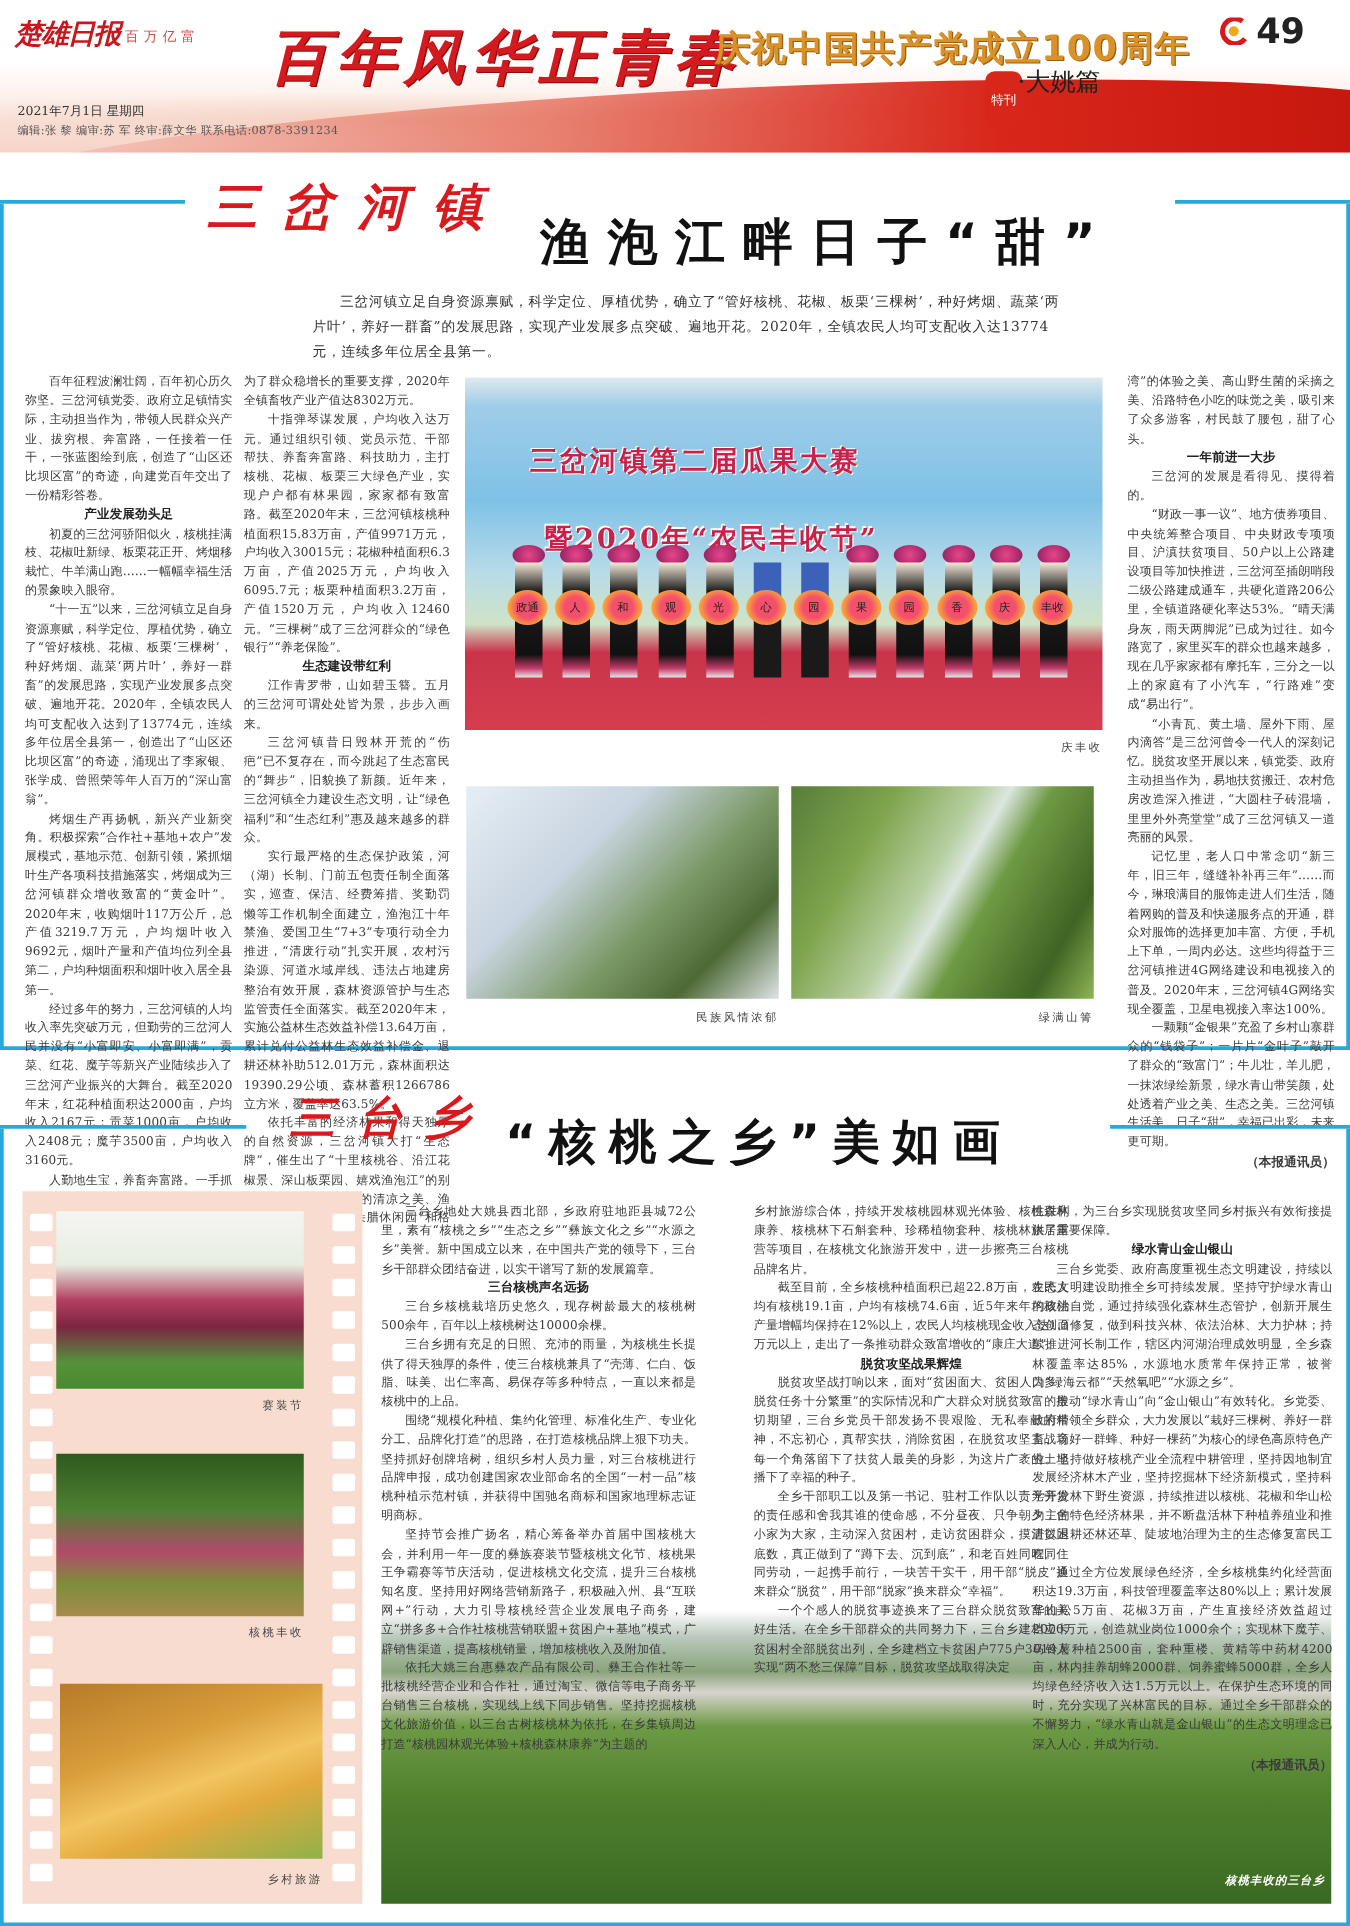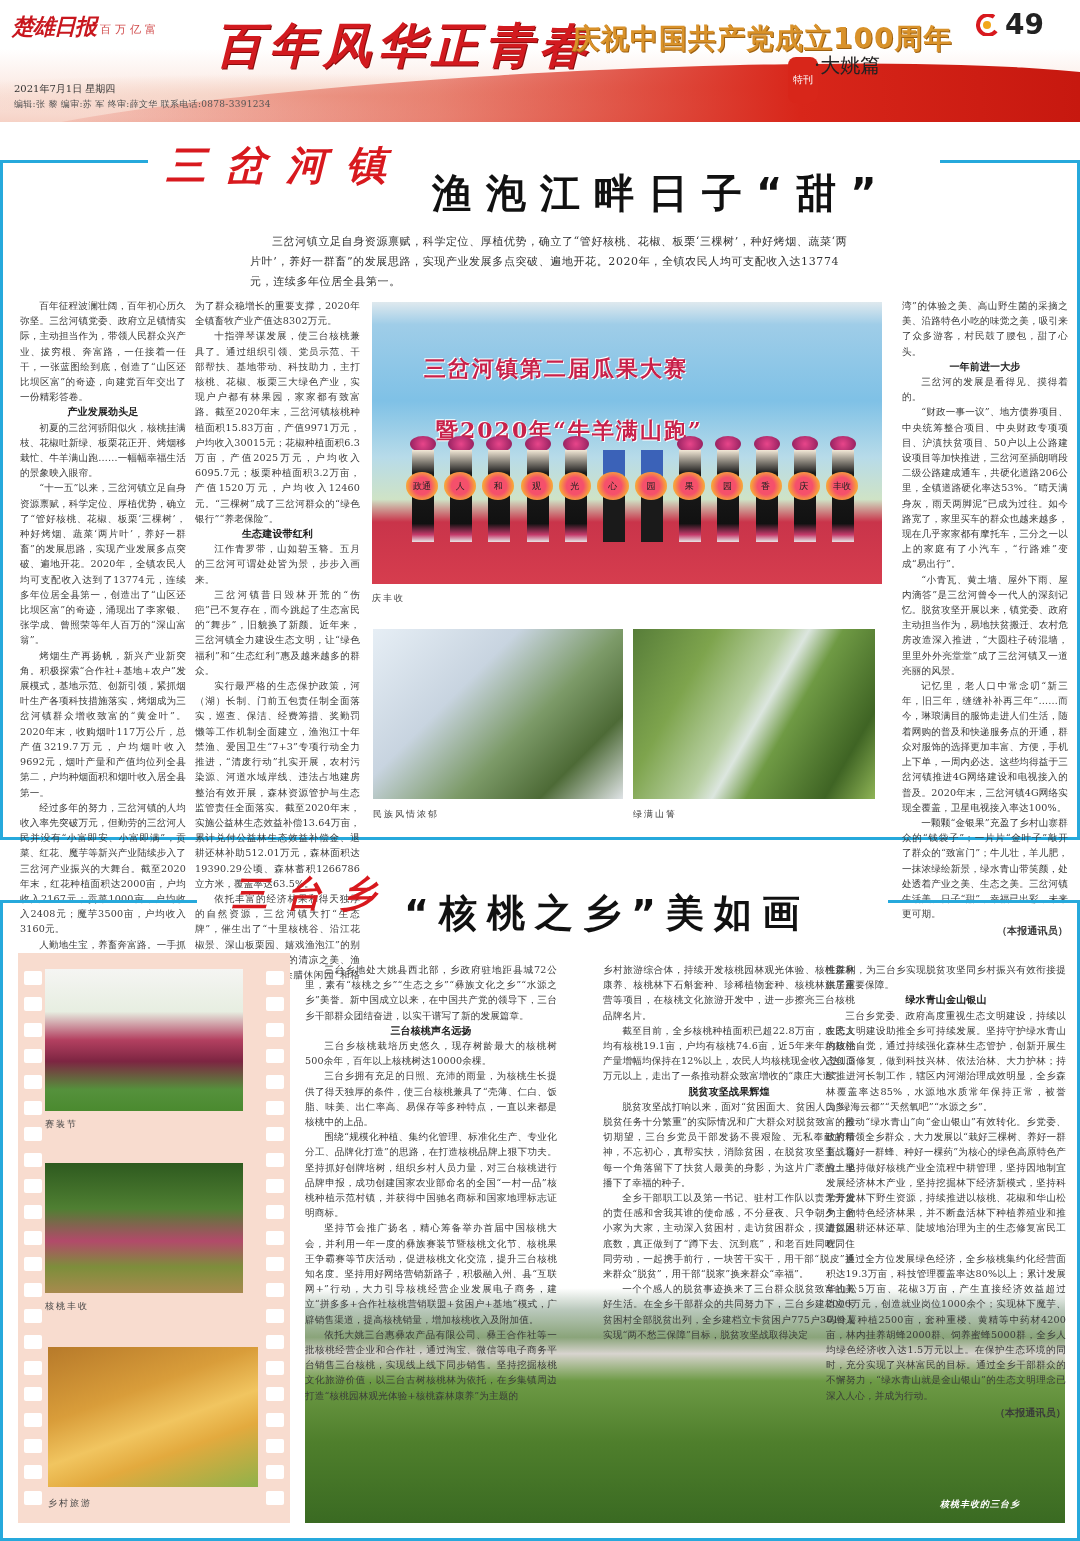--- a/index.html
+++ b/index.html
@@ -35,21 +35,21 @@
 .sec-head{position:absolute;font-size:40px;font-weight:bold;color:#111;letter-spacing:14px;font-family:"DejaVu Sans","Liberation Sans",sans-serif}
 
 .lede{position:absolute;font-size:11px;line-height:20px;color:#333;text-indent:2em;letter-spacing:.6px}
 
 .col{position:absolute;font-size:9.6px;line-height:15.2px;color:#3a3a3a;text-align:justify;letter-spacing:.15px}
 .col p{text-indent:2em}
 .col h4{text-align:center;font-size:10px;font-weight:bold;color:#222;font-family:"DejaVu Sans","Liberation Sans",sans-serif;line-height:15.2px}
 .col .byline{text-align:right;font-weight:bold;font-family:"DejaVu Sans",sans-serif;font-size:10px;margin-top:2px}
 
 .photo{position:absolute;overflow:hidden}
-.caption{position:absolute;font-size:9px;color:#444;text-align:left;letter-spacing:2px}
+.caption{position:absolute;font-size:9px;color:#444;text-align:right;letter-spacing:2px}
 
 
 .ph-stage{background:linear-gradient(180deg,#dfe9ee 0%,#9fcde8 8%,#7fc1e6 35%,#b7dbe9 55%,#cfe3c6 70%,#c9344a 78%,#d63d4e 100%)}
 .banner-line1{position:absolute;left:52px;top:52px;font-size:22px;font-weight:bold;color:#c8214a;letter-spacing:2px;text-shadow:1px 1px 0 #fff,-1px -1px 0 #fff}
 .banner-line2{position:absolute;left:64px;top:114px;font-size:22px;font-weight:bold;color:#c8214a;letter-spacing:2px;text-shadow:1px 1px 0 #fff,-1px -1px 0 #fff}
 .dancers{position:absolute;left:36px;top:124px;width:450px;height:120px;display:flex;justify-content:space-between;align-items:flex-end}
 .dancer{width:30px;height:110px;position:relative}
 .dancer .hat{position:absolute;top:0;left:2px;width:26px;height:16px;border-radius:50%;background:radial-gradient(circle,#e8458a,#8a1d5b)}
 .dancer .body{position:absolute;top:14px;left:4px;width:22px;height:92px;background:linear-gradient(180deg,#f2e8d6 0%,#1c1c1c 25%,#111 80%,#c43a6a 92%,#e6e6e6 100%)}
 .dancer .sign{position:absolute;top:36px;left:-2px;width:32px;height:28px;border-radius:50%;background:radial-gradient(circle,#f5506b 40%,#f7a23a 70%);}
@@ -100,41 +100,41 @@
       <p>百年征程波澜壮阔，百年初心历久弥坚。三岔河镇党委、政府立足镇情实际，主动担当作为，带领人民群众兴产业、拔穷根、奔富路，一任接着一任干，一张蓝图绘到底，创造了“山区还比坝区富”的奇迹，向建党百年交出了一份精彩答卷。</p>
       <h4>产业发展劲头足</h4>
       <p>初夏的三岔河骄阳似火，核桃挂满枝、花椒吐新绿、板栗花正开、烤烟移栽忙、牛羊满山跑……一幅幅幸福生活的景象映入眼帘。</p>
       <p>“十一五”以来，三岔河镇立足自身资源禀赋，科学定位、厚植优势，确立了“管好核桃、花椒、板栗‘三棵树’，种好烤烟、蔬菜‘两片叶’，养好一群畜”的发展思路，实现产业发展多点突破、遍地开花。2020年，全镇农民人均可支配收入达到了13774元，连续多年位居全县第一，创造出了“山区还比坝区富”的奇迹，涌现出了李家银、张学成、曾照荣等年人百万的“深山富翁”。</p>
       <p>烤烟生产再扬帆，新兴产业新突角。积极探索“合作社+基地+农户”发展模式，基地示范、创新引领，紧抓烟叶生产各项科技措施落实，烤烟成为三岔河镇群众增收致富的“黄金叶”。2020年末，收购烟叶117万公斤，总产值3219.7万元，户均烟叶收入9692元，烟叶产量和产值均位列全县第二，户均种烟面积和烟叶收入居全县第一。</p>
       <p>经过多年的努力，三岔河镇的人均收入率先突破万元，但勤劳的三岔河人民并没有“小富即安、小富即满”，贡菜、红花、魔芋等新兴产业陆续步入了三岔河产业振兴的大舞台。截至2020年末，红花种植面积达2000亩，户均收入2167元；贡菜1000亩，户均收入2408元；魔芋3500亩，户均收入3160元。</p>
       <p>人勤地生宝，养畜奔富路。一手抓科技帮扶，政策引导，动物疫病防控有力有序，生猪产业实现逆势增长，成</p>
     </div>
   <div class="col" id="s1c2" style="left:195px;top:298px;width:165px;">
       <p style="text-indent: 0px;">为了群众稳增长的重要支撑，2020年全镇畜牧产业产值达8302万元。</p>
-      <p>十指弹琴谋发展，使三台核桃兼具了。通过组织引领、党员示范、干部帮扶、基地带动、科技助力，主打核桃、花椒、板栗三大绿色产业，实现户户都有林果园，家家都有致富路。截至2020年末，三岔河镇核桃种植面积15.83万亩，产值9971万元，户均收入30015元；花椒种植面积6.3万亩，产值2025万元，户均收入6095.7元；板栗种植面积3.2万亩，产值1520万元，户均收入12460元。“三棵树”成了三岔河群众的“绿色银行”“养老保险”。</p>
+      <p>十指弹琴谋发展，户均收入达万元。通过组织引领、党员示范、干部帮扶、养畜奔富路、科技助力，主打核桃、花椒、板栗三大绿色产业，实现户户都有林果园，家家都有致富路。截至2020年末，三岔河镇核桃种植面积15.83万亩，产值9971万元，户均收入30015元；花椒种植面积6.3万亩，产值2025万元，户均收入6095.7元；板栗种植面积3.2万亩，产值1520万元，户均收入12460元。“三棵树”成了三岔河群众的“绿色银行”“养老保险”。</p>
       <h4>生态建设带红利</h4>
       <p>江作青罗带，山如碧玉簪。五月的三岔河可谓处处皆为景，步步入画来。</p>
       <p>三岔河镇昔日毁林开荒的“伤疤”已不复存在，而今跳起了生态富民的“舞步”，旧貌换了新颜。近年来，三岔河镇全力建设生态文明，让“绿色福利”和“生态红利”惠及越来越多的群众。</p>
       <p>实行最严格的生态保护政策，河（湖）长制、门前五包责任制全面落实，巡查、保洁、经费筹措、奖勤罚懒等工作机制全面建立，渔泡江十年禁渔、爱国卫生“7+3”专项行动全力推进，“清废行动”扎实开展，农村污染源、河道水域岸线、违法占地建房整治有效开展，森林资源管护与生态监管责任全面落实。截至2020年末，实施公益林生态效益补偿13.64万亩，累计兑付公益林生态效益补偿金、退耕还林补助512.01万元，森林面积达19390.29公顷、森林蓄积1266786立方米，覆盖率达63.5%。</p>
       <p>依托丰富的经济林果和得天独厚的自然资源，三岔河镇大打“生态牌”，催生出了“十里核桃谷、沿江花椒景、深山板栗园、嬉戏渔泡江”的别样乡村景致，苍玛箐的清凉之美、渔泡江的清澈之美、“朵腊休闲园”和格谷“月亮</p>
     </div>
   <div class="col" id="s1c3" style="left:902px;top:298px;width:166px;">
       <p style="text-indent: 0px;">湾”的体验之美、高山野生菌的采摘之美、沿路特色小吃的味觉之美，吸引来了众多游客，村民鼓了腰包，甜了心头。</p>
       <h4>一年前进一大步</h4>
       <p>三岔河的发展是看得见、摸得着的。</p>
       <p>“财政一事一议”、地方债券项目、中央统筹整合项目、中央财政专项项目、沪滇扶贫项目、50户以上公路建设项目等加快推进，三岔河至插朗哨段二级公路建成通车，共硬化道路206公里，全镇道路硬化率达53%。“晴天满身灰，雨天两脚泥”已成为过往。如今路宽了，家里买车的群众也越来越多，现在几乎家家都有摩托车，三分之一以上的家庭有了小汽车，“行路难”变成“易出行”。</p>
       <p>“小青瓦、黄土墙、屋外下雨、屋内滴答”是三岔河曾令一代人的深刻记忆。脱贫攻坚开展以来，镇党委、政府主动担当作为，易地扶贫搬迁、农村危房改造深入推进，“大圆柱子砖混墙，里里外外亮堂堂”成了三岔河镇又一道亮丽的风景。</p>
       <p>记忆里，老人口中常念叨“新三年，旧三年，缝缝补补再三年”……而今，琳琅满目的服饰走进人们生活，随着网购的普及和快递服务点的开通，群众对服饰的选择更加丰富、方便，手机上下单，一周内必达。这些均得益于三岔河镇推进4G网络建设和电视接入的普及。2020年末，三岔河镇4G网络实现全覆盖，卫星电视接入率达100%。</p>
       <p>一颗颗“金银果”充盈了乡村山寨群众的“钱袋子”；一片片“金叶子”敲开了群众的“致富门”；牛儿壮，羊儿肥，一抹浓绿绘新景，绿水青山带笑颜，处处透着产业之美、生态之美。三岔河镇生活美、日子“甜”，幸福已出彩，未来更可期。</p>
       <div class="byline">（本报通讯员）</div>
     </div>
 
   <div class="photo ph-stage" style="left:372px;top:302px;width:510px;height:282px;">
     <div class="banner-line1">三岔河镇第二届瓜果大赛</div>
-    <div class="banner-line2">暨2020年“牛羊满山跑”</div>
+    <div class="banner-line2">暨2020年“农民丰收节”</div>
     <div class="dancers" id="dancers">
         <div class="dancer">
           <div class="hat"></div>
           <div class="body"></div>
           <div class="sign" style="display: flex; align-items: center; justify-content: center; font-size: 9px; color: rgb(34, 34, 34);">政通</div>
         </div>
         <div class="dancer">
           <div class="hat"></div>
           <div class="body"></div>
           <div class="sign" style="display: flex; align-items: center; justify-content: center; font-size: 9px; color: rgb(34, 34, 34);">人</div>

